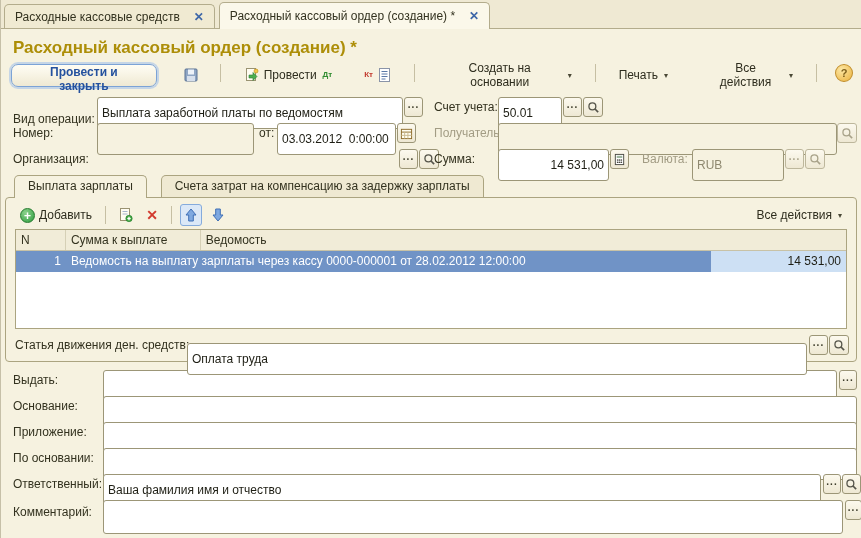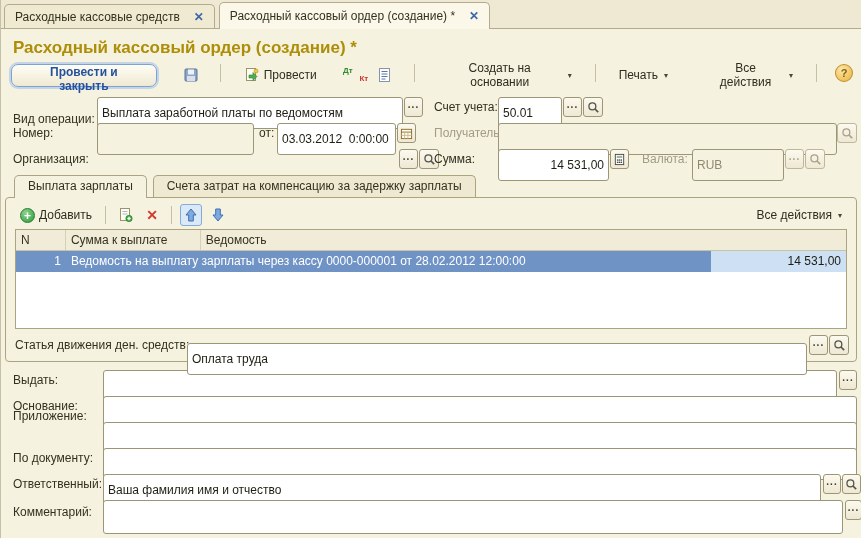--- a/index.html
+++ b/index.html
@@ -27,21 +27,21 @@
           border-radius:7px; height:23px; padding:0 12px; margin:0 8px 0 2px; cursor:pointer; }
   .tb-btn { display:flex; align-items:center; gap:4px; background:transparent; border:0;
           height:22px; padding:0 5px; font-family:"Liberation Sans",sans-serif; font-size:12px;
           color:#2E2D1E; cursor:pointer; }
   .icon-btn { width:22px; height:22px; display:flex; align-items:center; justify-content:center;
           background:transparent; border:1px solid transparent; border-radius:3px; cursor:pointer; }
   .icon-btn.active { background:#DBE8F7; border-color:#85ABDC; }
   .sep { width:1px; height:18px; background:#C6BFA3; margin:0 3px; }
   .spacer { flex:1; }
   .caret { font-size:8px; color:#4A4936; margin-left:2px; }
-  .dtkt { display:flex; flex-direction:column; font-size:8px; line-height:8px; font-weight:bold; }
+  .dtkt { display:flex; flex-direction:row; font-size:8px; line-height:8px; font-weight:bold; }
   .dtkt .dt { color:#2E8B2E; } .dtkt .kt { color:#C23A2E;padding-left:32px; }
   .help-btn { width:18px; height:18px; border-radius:50%;
           background:radial-gradient(circle at 35% 30%, #FCE7A4, #EBB23E);
           border:1px solid #C08E2C; color:#7D5F1C; font-weight:bold; font-size:11px;
           display:flex; align-items:center; justify-content:center; cursor:pointer; }
   
   .form-top { position:relative; height:74px; margin-bottom:4px; }
   .f-label { position:absolute; height:20px; line-height:20px; white-space:nowrap; }
   .f-label.off { color:#A29C84; }
   .f-input { position:absolute; height:32px; border:1px solid #9C9677; border-radius:3px;
@@ -49,21 +49,21 @@
           color:#1E1E14; padding:0 4px; }
   .f-input.off { background:#F6F2E0; color:#8F8970; }
   .f-input.amt { text-align:right; }
   .f-btn { position:absolute; height:20px; width:19px; border:1px solid #9C9677; border-radius:3px;
           background:linear-gradient(#FCF9EE,#EEE8D3); display:flex; align-items:center;
           justify-content:center; padding:0; font-size:10px; line-height:1; color:#3F3E2C;
           cursor:pointer; letter-spacing:0; }
   .f-btn.off { border-color:#BDB79C; color:#A8A289; }
   .dots { font-weight:bold; letter-spacing:1px; padding-bottom:4px; }
   
-  .itabs { position:relative; margin:0 4px; height:23px; z-index:2; display:flex; gap:6px; padding-left:9px; }
+  .itabs { position:relative; margin:0 4px; height:23px; z-index:2; display:flex; gap:14px; padding-left:9px; }
   .itab { height:22px; line-height:21px; padding:0 13px; border:1px solid #ABA480; border-bottom:none;
           border-radius:5px 5px 0 0; background:#EFE9D2; white-space:nowrap; cursor:pointer; }
   .itab.active { background:#F6F2E0; height:23px; margin-bottom:-1px; }
   .groupbox { margin:-1px 4px 0; border:1px solid #ABA480; border-radius:4px;
           padding:5px 9px 6px; position:relative; z-index:1; }
   .gb-toolbar { display:flex; align-items:center; height:24px; gap:5px; }
   .add-icon { width:15px; height:15px; border-radius:50%; flex:0 0 15px;
           background:radial-gradient(circle at 35% 30%, #8CD18C, #2E9E3E);
           color:#fff; font-weight:bold; font-size:12px; line-height:14px; text-align:center;
           border:1px solid #247A2E; }
@@ -314,24 +314,24 @@
   <div class="bform">
     <span class="f-label" style="left:12px;top:0">Выдать:</span>
     <input class="f-input" style="left: 102px; top: 0px; width: 734px;" value="">
     <button class="f-btn" style="left:838px;top:0;width:18px">
         <span class="dots">...</span>
       </button>
 
     <span class="f-label" style="left:12px;top:26px">Основание:</span>
     <input class="f-input" style="left: 102px; top: 26px; width: 754px;" value="">
 
-    <span class="f-label" style="left:12px;top:36px">Приложение:</span>
+    <span class="f-label" style="left:12px;top:52px">Приложение:</span>
     <input class="f-input" style="left: 102px; top: 52px; width: 754px;" value="">
 
-    <span class="f-label" style="left:12px;top:78px">По документу:</span>
+    <span class="f-label" style="left:12px;top:78px">По основании:</span>
     <input class="f-input" style="left: 102px; top: 78px; width: 754px;" value="">
 
     <span class="f-label" style="left:12px;top:104px">Ответственный:</span>
     <input class="f-input" style="left: 102px; top: 104px; width: 718px;" value="Ваша фамилия имя и отчество">
     <button class="f-btn" style="left:822px;top:104px;width:18px">
         <span class="dots">...</span>
       </button>
     <button class="f-btn" style="left:841px;top:104px;width:19px">
       <svg width="13" height="13" viewBox="0 0 14 14">
           <circle cx="5.8" cy="5.8" r="3.7" fill="none" stroke="#55544A" stroke-width="1.4"></circle>

